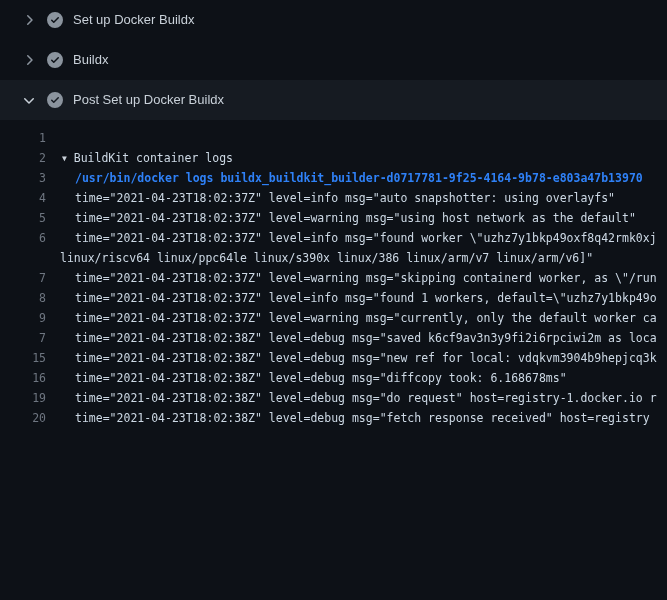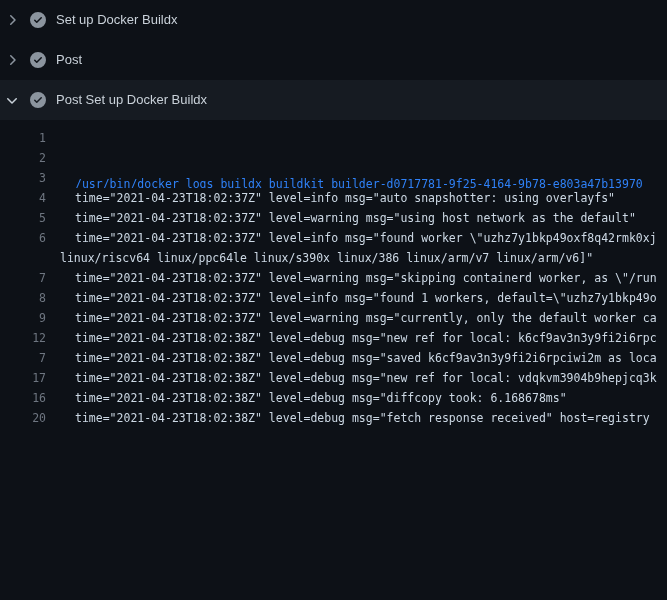--- a/index.html
+++ b/index.html
@@ -13,42 +13,42 @@
     --cmd:#2f81f7;
   }
   html,body{width:667px;height:600px;overflow:hidden;}
   body{
     background:var(--bg);
     font-family:"Liberation Sans", sans-serif;
   }
   .console{width:100%;height:100%;}
   .section-header{
     display:flex;align-items:center;height:40px;
-    padding:0 4px;gap:10px;cursor:pointer;user-select:none;
+    padding:0 21px;gap:10px;cursor:pointer;user-select:none;
   }
   .section-header.expanded{background:var(--header-active);}
   .chev{width:16px;height:16px;color:var(--muted);flex:0 0 16px;}
   .section-header.expanded .chev{color:var(--text);}
   .check{width:16px;height:16px;color:var(--muted);flex:0 0 16px;}
   .chev svg,.check svg{display:block;width:16px;height:16px;}
   .sec-label{color:var(--text);font-size:13px;line-height:16px;}
   .log-body{padding-top:8px;}
   .log-line{
     display:flex;height:20px;line-height:20px;
     font-family:"DejaVu Sans Mono","Liberation Mono",monospace;
     font-size:11.5px;white-space:pre;overflow:hidden;
   }
   .ln{
     width:46px;min-width:46px;text-align:right;
     color:var(--ln);cursor:pointer;
   }
   .lt{padding-left:16px;color:var(--log-text);}
   .log-line.ind .lt{padding-left:29px;}
   .log-line.wrapline .lt{padding-left:14px;}
-  .lt.cmd{color:var(--cmd);font-weight:normal;margin-top:6px;}
+  .lt.cmd{color:var(--cmd);font-weight:bold;}
   .tri{
     display:inline-block;font-size:8px;color:var(--text);
     transform:translateY(-1px);cursor:pointer;
   }
 </style>
 </head>
 <body>
 
 <div class="console" id="console">
     <div class="section-header">
@@ -68,45 +68,45 @@
       <span class="chev">
         <svg viewBox="0 0 16 16" fill="currentColor" aria-hidden="true">
           <path d="M6.22 3.22a.75.75 0 0 1 1.06 0l4.25 4.25a.75.75 0 0 1 0 1.06l-4.25 4.25a.75.75 0 0 1-1.06-1.06L9.94 8 6.22 4.28a.75.75 0 0 1 0-1.06Z"></path>
         </svg>
       </span>
       <span class="check">
         <svg viewBox="0 0 16 16" fill="currentColor" fill-rule="evenodd" aria-hidden="true">
           <path d="M8 16A8 8 0 1 1 8 0a8 8 0 0 1 0 16Zm3.78-9.72a.75.75 0 0 0-1.06-1.06L6.75 9.19 5.28 7.72a.75.75 0 0 0-1.06 1.06l2 2a.75.75 0 0 0 1.06 0l4.5-4.5Z"></path>
         </svg>
       </span>
-      <span class="sec-label">Post</span>
+      <span class="sec-label">Buildx</span>
     </div>
     <div class="section-header expanded">
       <span class="chev">
         <svg viewBox="0 0 16 16" fill="currentColor" aria-hidden="true">
           <path d="M12.78 6.22a.75.75 0 0 0-1.06 0L8 9.94 4.28 6.22a.75.75 0 0 0-1.06 1.06l4.25 4.25a.75.75 0 0 0 1.06 0l4.25-4.25a.75.75 0 0 0 0-1.06Z"></path>
         </svg>
       </span>
       <span class="check">
         <svg viewBox="0 0 16 16" fill="currentColor" fill-rule="evenodd" aria-hidden="true">
           <path d="M8 16A8 8 0 1 1 8 0a8 8 0 0 1 0 16Zm3.78-9.72a.75.75 0 0 0-1.06-1.06L6.75 9.19 5.28 7.72a.75.75 0 0 0-1.06 1.06l2 2a.75.75 0 0 0 1.06 0l4.5-4.5Z"></path>
         </svg>
       </span>
       <span class="sec-label">Post Set up Docker Buildx</span>
     </div>
     <div class="log-body">
       <div class="log-line"><span class="ln">1</span></div>
-      <div class="log-line"><span class="ln">2</span></div>
+      <div class="log-line"><span class="ln">2</span><span class="lt"><span class="tri">▼</span> BuildKit container logs</span></div>
       <div class="log-line ind"><span class="ln">3</span><span class="lt cmd">/usr/bin/docker logs buildx_buildkit_builder-d0717781-9f25-4164-9b78-e803a47b13970</span></div>
       <div class="log-line ind"><span class="ln">4</span><span class="lt">time="2021-04-23T18:02:37Z" level=info msg="auto snapshotter: using overlayfs"</span></div>
       <div class="log-line ind"><span class="ln">5</span><span class="lt">time="2021-04-23T18:02:37Z" level=warning msg="using host network as the default"</span></div>
       <div class="log-line ind"><span class="ln">6</span><span class="lt">time="2021-04-23T18:02:37Z" level=info msg="found worker \"uzhz7y1bkp49oxf8q42rmk0xj</span></div>
       <div class="log-line wrapline"><span class="ln"></span><span class="lt">linux/riscv64 linux/ppc64le linux/s390x linux/386 linux/arm/v7 linux/arm/v6]"</span></div>
       <div class="log-line ind"><span class="ln">7</span><span class="lt">time="2021-04-23T18:02:37Z" level=warning msg="skipping containerd worker, as \"/run</span></div>
       <div class="log-line ind"><span class="ln">8</span><span class="lt">time="2021-04-23T18:02:37Z" level=info msg="found 1 workers, default=\"uzhz7y1bkp49o</span></div>
       <div class="log-line ind"><span class="ln">9</span><span class="lt">time="2021-04-23T18:02:37Z" level=warning msg="currently, only the default worker ca</span></div>
-      <div class="log-line ind"><span class="ln">12</span><span class="lt">time="2021-04-23T18:02:38Z" level=debug msg="new ref for local: k6cf9av3n3y9fi2i6rpc</span></div>
       <div class="log-line ind"><span class="ln">7</span><span class="lt">time="2021-04-23T18:02:38Z" level=debug msg="saved k6cf9av3n3y9fi2i6rpciwi2m as loca</span></div>
-      <div class="log-line ind"><span class="ln">17</span><span class="lt">time="2021-04-23T18:02:38Z" level=debug msg="new ref for local: vdqkvm3904b9hepjcq3k</span></div>
+      <div class="log-line ind"><span class="ln">15</span><span class="lt">time="2021-04-23T18:02:38Z" level=debug msg="new ref for local: vdqkvm3904b9hepjcq3k</span></div>
       <div class="log-line ind"><span class="ln">16</span><span class="lt">time="2021-04-23T18:02:38Z" level=debug msg="diffcopy took: 6.168678ms"</span></div>
+      <div class="log-line ind"><span class="ln">19</span><span class="lt">time="2021-04-23T18:02:38Z" level=debug msg="do request" host=registry-1.docker.io r</span></div>
       <div class="log-line ind"><span class="ln">20</span><span class="lt">time="2021-04-23T18:02:38Z" level=debug msg="fetch response received" host=registry</span></div>
     </div>
   </div>
 
 </body></html>

